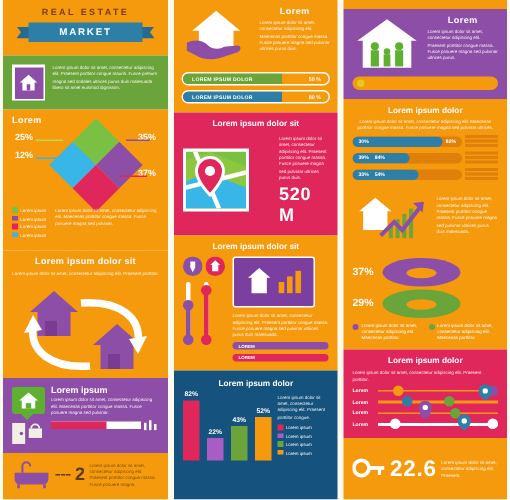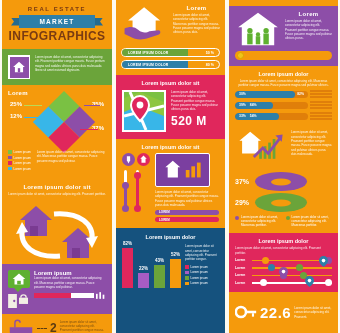--- a/index.html
+++ b/index.html
@@ -80,21 +80,21 @@
   .handsec { padding:5px 5px 6px; }
   .handrow { display:flex; gap:4px; }
   .pill { position:relative; height:9px; border-radius:5px; border:1px solid #fff; margin-top:3px; display:flex; align-items:center; overflow:hidden; }
   .pill .lab { color:#fff; font-size:3.4px; font-weight:bold; padding-left:6px; letter-spacing:.2px; z-index:2; }
   .pill .val { position:absolute; right:5px; color:#fff; font-size:3.6px; font-weight:bold; z-index:2; }
   .pill .pfill { position:absolute; left:0; top:0; bottom:0; }
 
   
   .mapsec { padding:5px 6px 7px; }
   .mapsec h3 { text-align:center; color:#fff; font-size:5.5px; font-weight:bold; }
-  .maprow { display:flex; gap:5px; margin-top:4px; }
+  .maprow { display:flex; gap:20px; margin-top:4px;align-items:center; }
   .mapimg { width:44px; height:42px; background:#fff; padding:2px; flex:0 0 auto; }
   .big520 { color:#fff; font-size:12px; font-weight:bold; letter-spacing:.5px; margin-top:2px; }
 
   
   .thsec { padding:5px 6px 6px; }
   .thsec h3 { text-align:center; color:#fff; font-size:5.5px; font-weight:bold; }
   .throw { display:flex; gap:5px; margin-top:3px; }
   .thermo { position:relative; width:7px; }
   .thermo .tube { position:absolute; left:2px; top:0; width:3px; bottom:4px; background:#fff; border-radius:2px; }
   .thermo .bulb { position:absolute; left:0; bottom:0; width:7px; height:7px; border-radius:50%; }
@@ -162,21 +162,20 @@
 
     <div class="sec orange hdr">
       <div class="re">REAL ESTATE</div>
       <div class="ribbon">
         <div class="tailL"></div>
         <div class="tailR"></div>
         <div class="band">
           <span>MARKET</span>
         </div>
       </div>
-      <div class="ig">INFOGRAPHICS</div>
     </div>
 
     <div class="sec green greenblk">
       <div class="stamp">
         <div class="inner">
           <svg width="14" height="14" viewBox="0 0 24 24">
               <path d="M12 3 2 12h3v9h14v-9h3z" fill="#fff"></path>
               <rect x="10" y="14" width="4" height="7" fill="#8d4ea8"></rect>
             </svg>
         </div>

